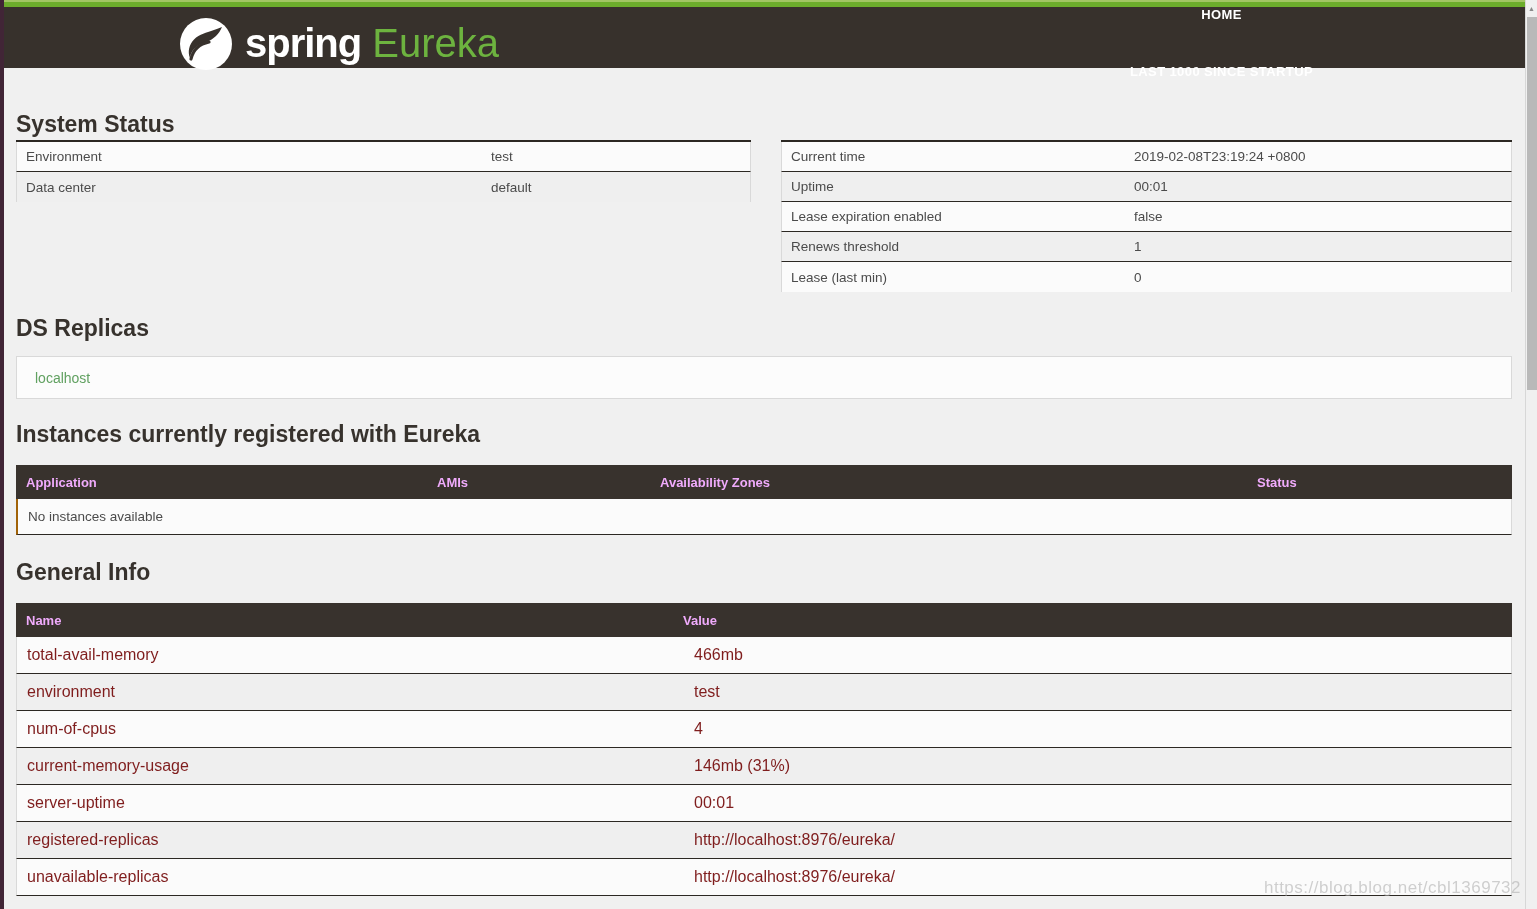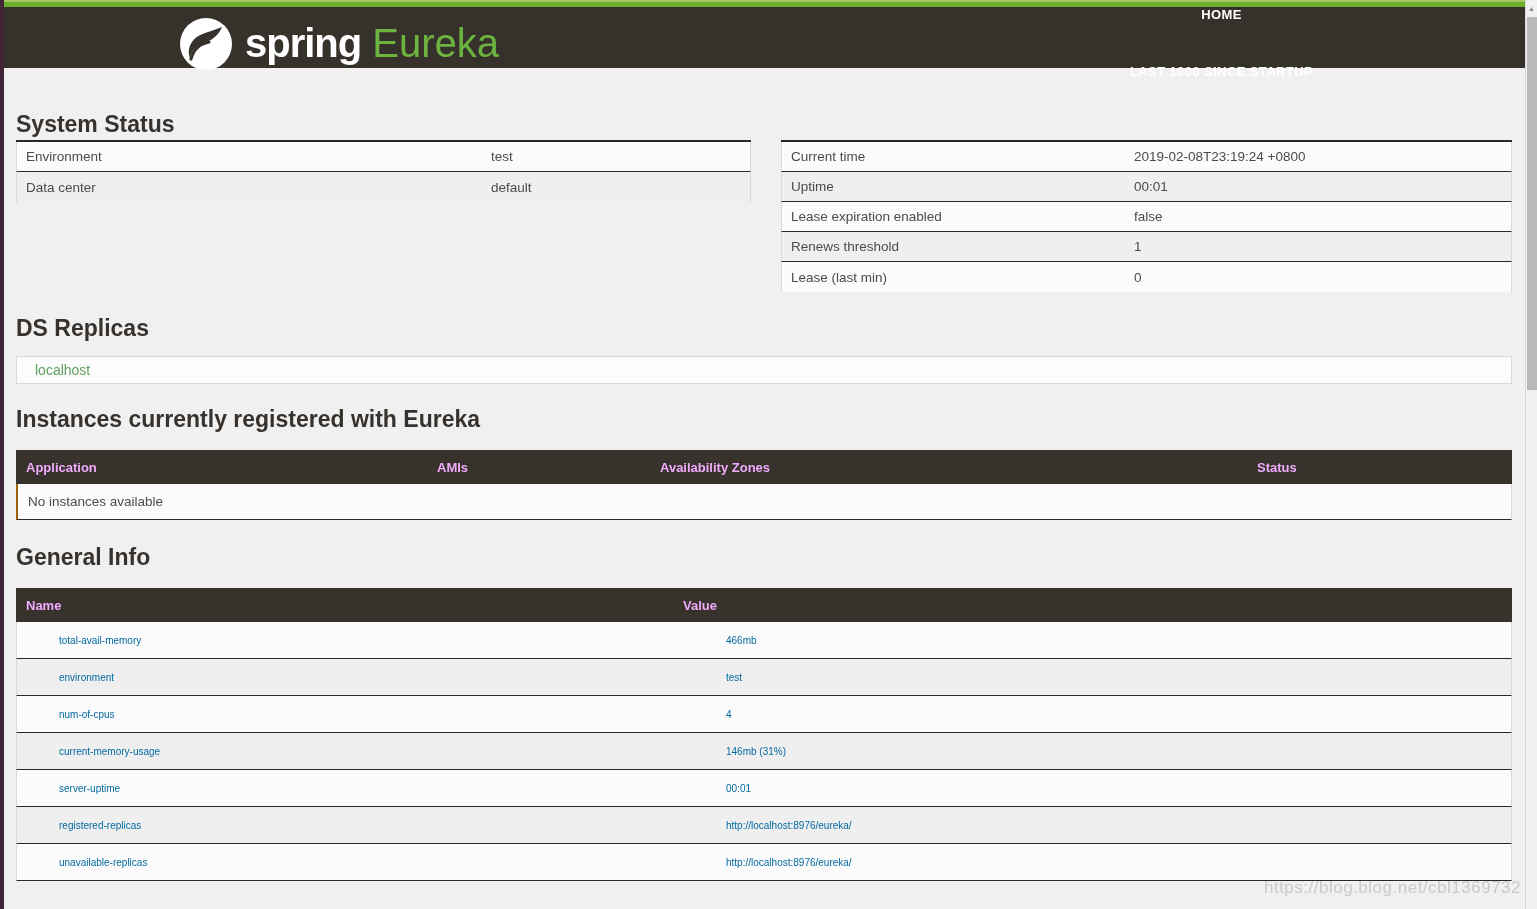--- a/index.html
+++ b/index.html
@@ -45,21 +45,21 @@
     font-size:13.5px; color:#4b4b4b;
   }
   .trow:not(:last-child) { border-bottom:1px solid #2c2823; }
   .trow.odd  { background:#fbfbfb; }
   .trow.even { background:#efefef; }
   .tbl-left  .trow { grid-template-columns:465px 1fr; }
   .tbl-right .trow { grid-template-columns:343px 1fr; }
   .cell { padding-left:9px; white-space:nowrap; overflow:hidden; }
 
   .replicas-box {
-    height:28px; background:#fcfcfc; border:1px solid #d9d9d9;
+    height:43px; background:#fcfcfc; border:1px solid #d9d9d9;
     display:flex; align-items:center; padding-left:18px;
   }
   .replica-link { color:#61a161; font-size:14px; cursor:pointer; text-decoration:none; }
 
   .thead {
     height:34px; background:#38322d; display:grid; align-items:center;
     color:#f0abfc; font-size:13px; font-weight:700;
   }
   .thead-inst { grid-template-columns:421px 223px 597px 1fr; }
   .thead-gi   { grid-template-columns:667px 1fr; }
@@ -69,21 +69,21 @@
   .inst-empty-row {
     height:36px; background:#fbfbfb;
     border-left:2px solid #a16207; border-right:1px solid #d9d9d9; border-bottom:1px solid #2c2823;
     display:flex; align-items:center; padding-left:10px;
     font-size:13.5px; color:#4b4b4b;
   }
 
   .gi-row {
     height:37px; display:grid; grid-template-columns:667px 1fr; align-items:center;
     border-left:1px solid #d9d9d9; border-right:1px solid #d9d9d9; border-bottom:1px solid #2c2823;
-    font-size:10px; color:#0369a1;padding-left:32px;
+    font-size:16px; color:#7f1d1d;
   }
   .gi-row.odd  { background:#fbfbfb; }
   .gi-row.even { background:#efefef; }
   .gi-row .cell { padding-left:10px; }
 
   .watermark {
     position:absolute; right:16px; top:878px;
     font-size:17px; color:#ababab; opacity:0.55; letter-spacing:0.5px;
     z-index:60; pointer-events:none; white-space:nowrap;
   }

